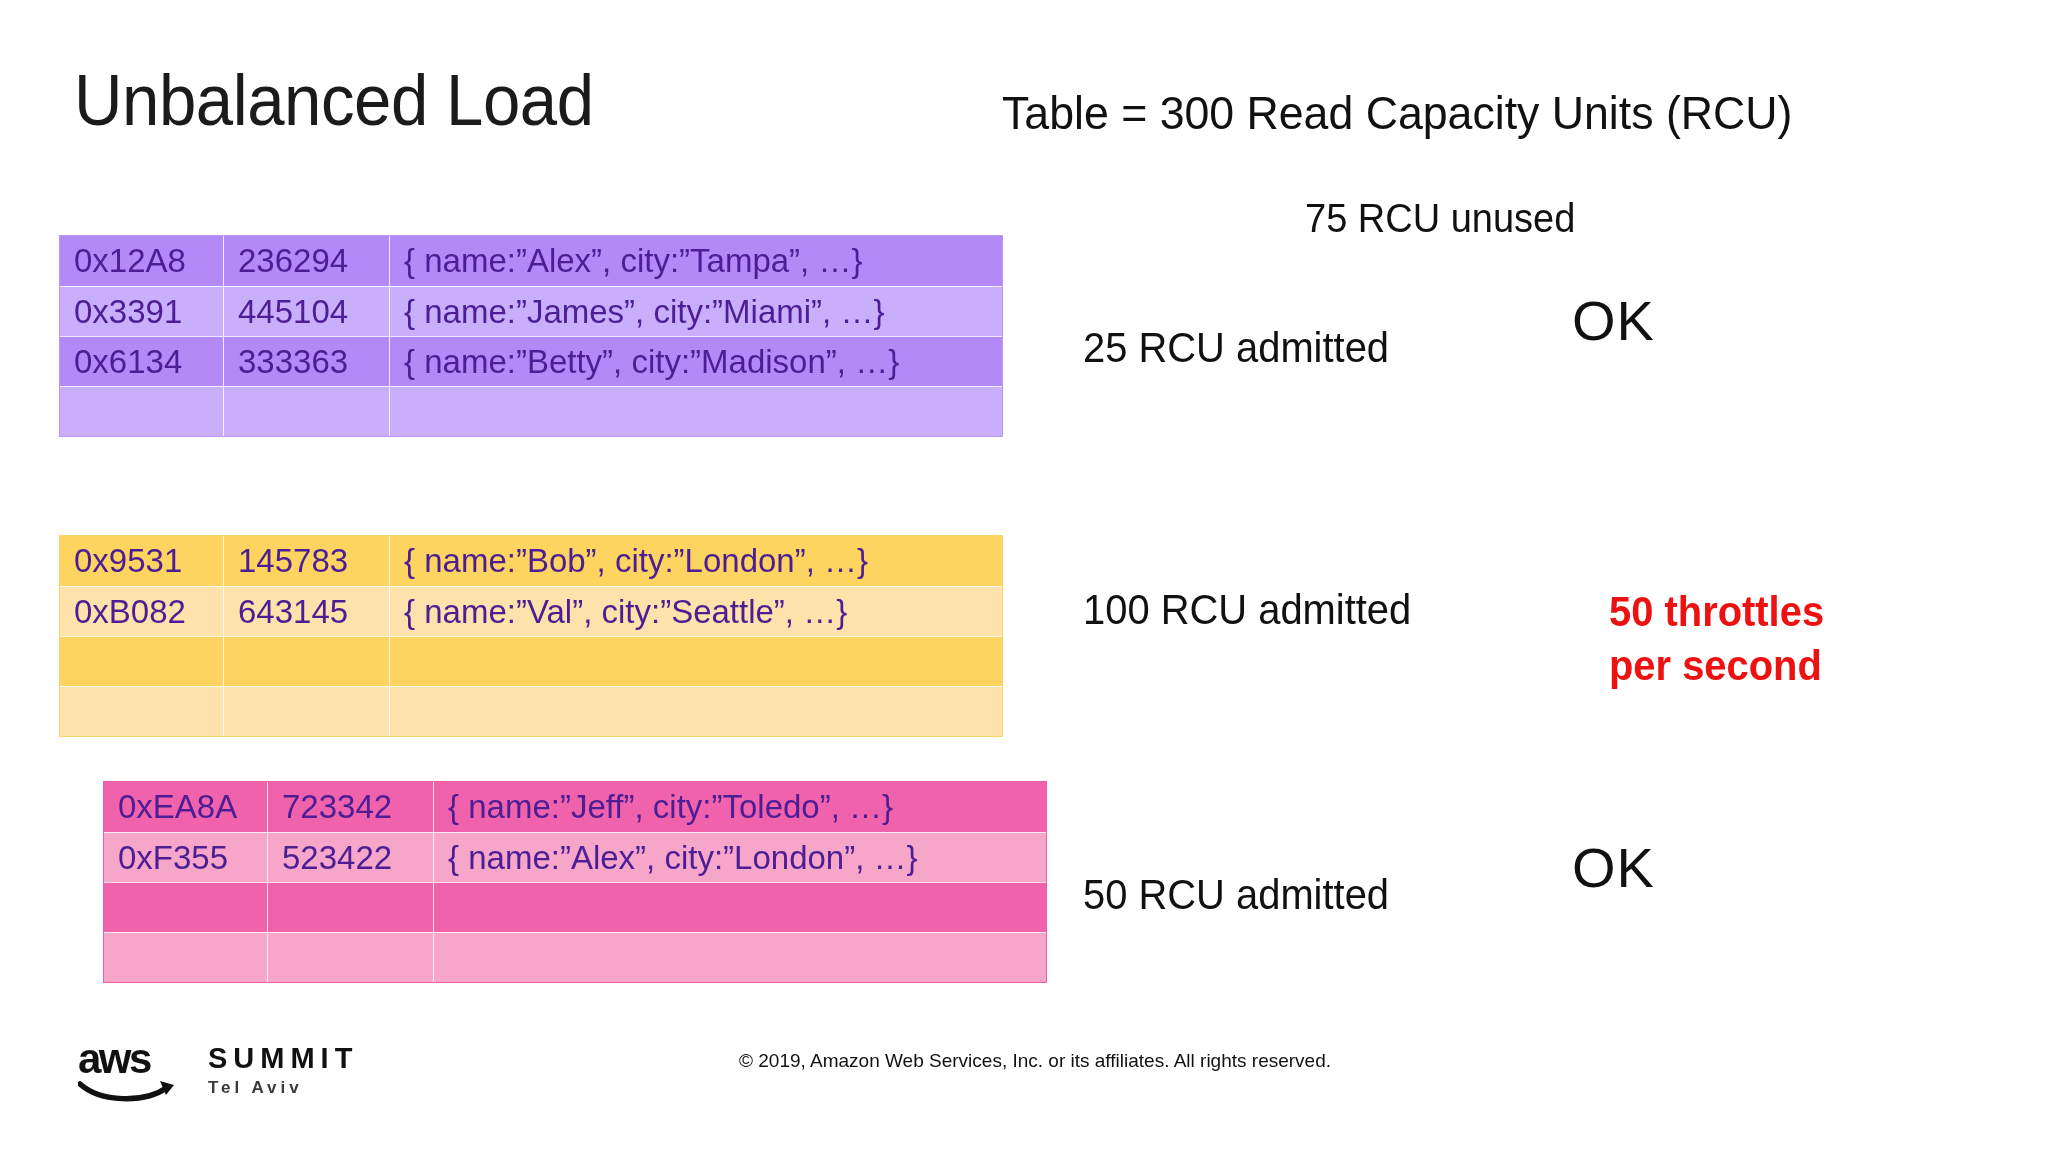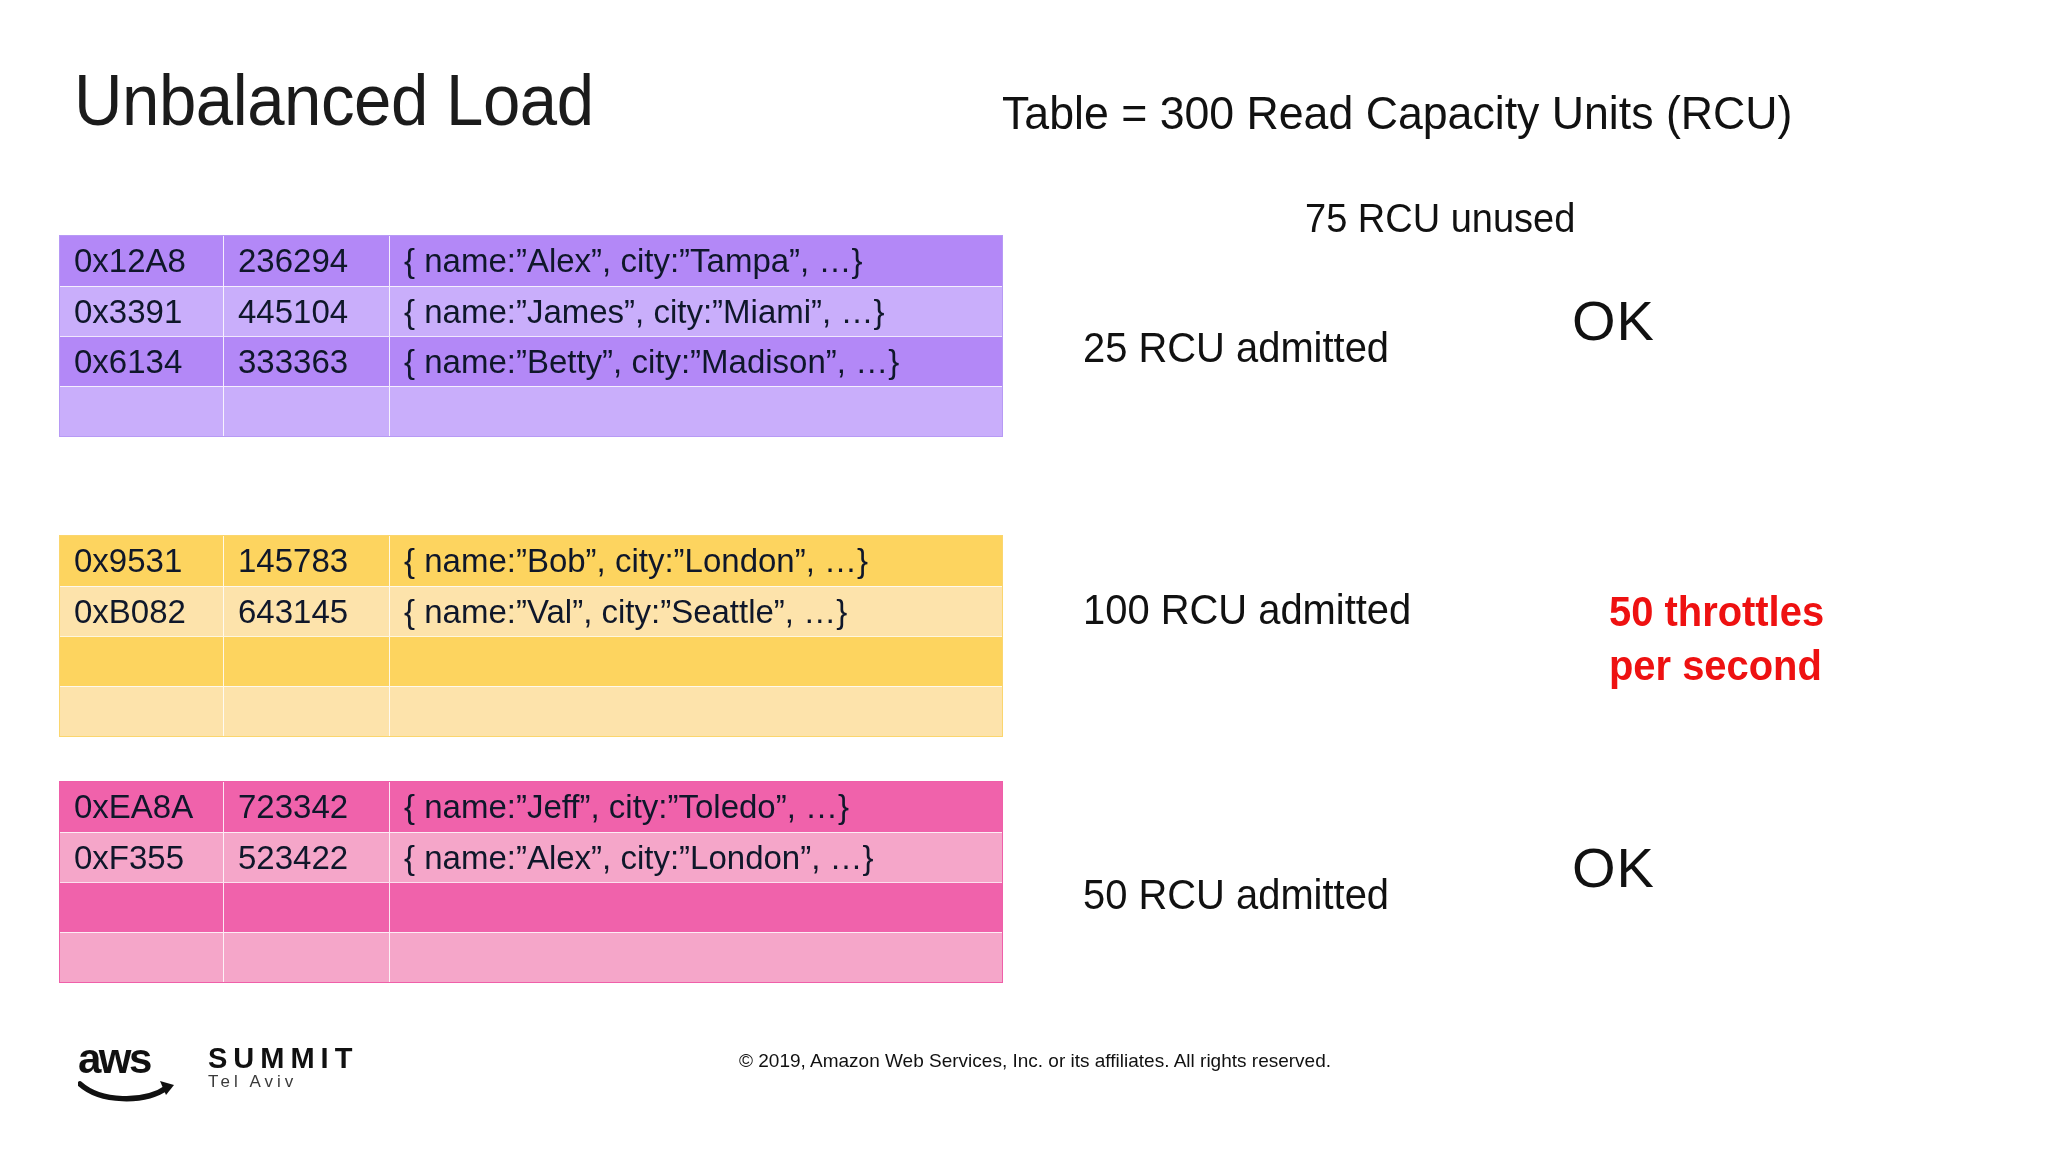--- a/index.html
+++ b/index.html
@@ -61,21 +61,21 @@
     border-collapse: collapse;
     table-layout: fixed;
   }
   .partition-table .t-row { display: flex; }
   .partition-table .t-cell {
     box-sizing: border-box;
     height: 50px;
     line-height: 50px;
     font-size: 33px;
     font-weight: 400;
-    color: #0f172a;
+    color: #4c1d95;
     padding-left: 14px;
     overflow: hidden;
     white-space: nowrap;
     border-right: 1px solid rgba(255,255,255,0.85);
   }
   .partition-table .t-cell.col-key   { width: 164px; }
   .partition-table .t-cell.col-num   { width: 166px; }
   .partition-table .t-cell.col-item  { width: 612px; border-right: none; }
   .partition-table .t-row + .t-row .t-cell { border-top: 1px solid rgba(255,255,255,0.8); }
 
@@ -83,21 +83,21 @@
   #table-purple { top: 236px; outline: 1px solid #b79af5; }
   #table-purple .t-row:nth-child(odd)  .t-cell { background: #b388f7; }
   #table-purple .t-row:nth-child(even) .t-cell { background: #c9aefb; }
 
   
   #table-orange { top: 536px; outline: 1px solid #fbd66e; }
   #table-orange .t-row:nth-child(odd)  .t-cell { background: #fdd45f; }
   #table-orange .t-row:nth-child(even) .t-cell { background: #fde3ab; }
 
   
-  #table-pink { top: 782px; outline: 1px solid #ef5fa9; }
+  #table-pink { top: 782px; outline: 1px solid #ef5fa9; margin-left: 44px; }
   #table-pink .t-row:nth-child(odd)  .t-cell { background: #f062ab; }
   #table-pink .t-row:nth-child(even) .t-cell { background: #f5a6c9; }
 
   
   .admit-label {
     position: absolute;
     font-size: 42px;
     font-weight: 400;
     color: #111111;
     white-space: nowrap;
@@ -155,25 +155,25 @@
   #summit-block { margin-left: 26px; padding-top: 3px; }
   #summit-word {
     font-size: 29px;
     font-weight: 700;
     letter-spacing: 6px;
     color: #111111;
     line-height: 26px;
   }
   #summit-city {
     font-size: 17px;
-    font-weight: 400;
+    font-weight: 700;
     letter-spacing: 4px;
     color: #3a3a3a;
     line-height: 22px;
-    margin-top: 0;
+    margin-top: 6px;
   }
   #copyright {
     position: absolute;
     left: 739px;
     top: 1050px;
     font-size: 19px;
     font-weight: 400;
     color: #111111;
     white-space: nowrap;
   }

